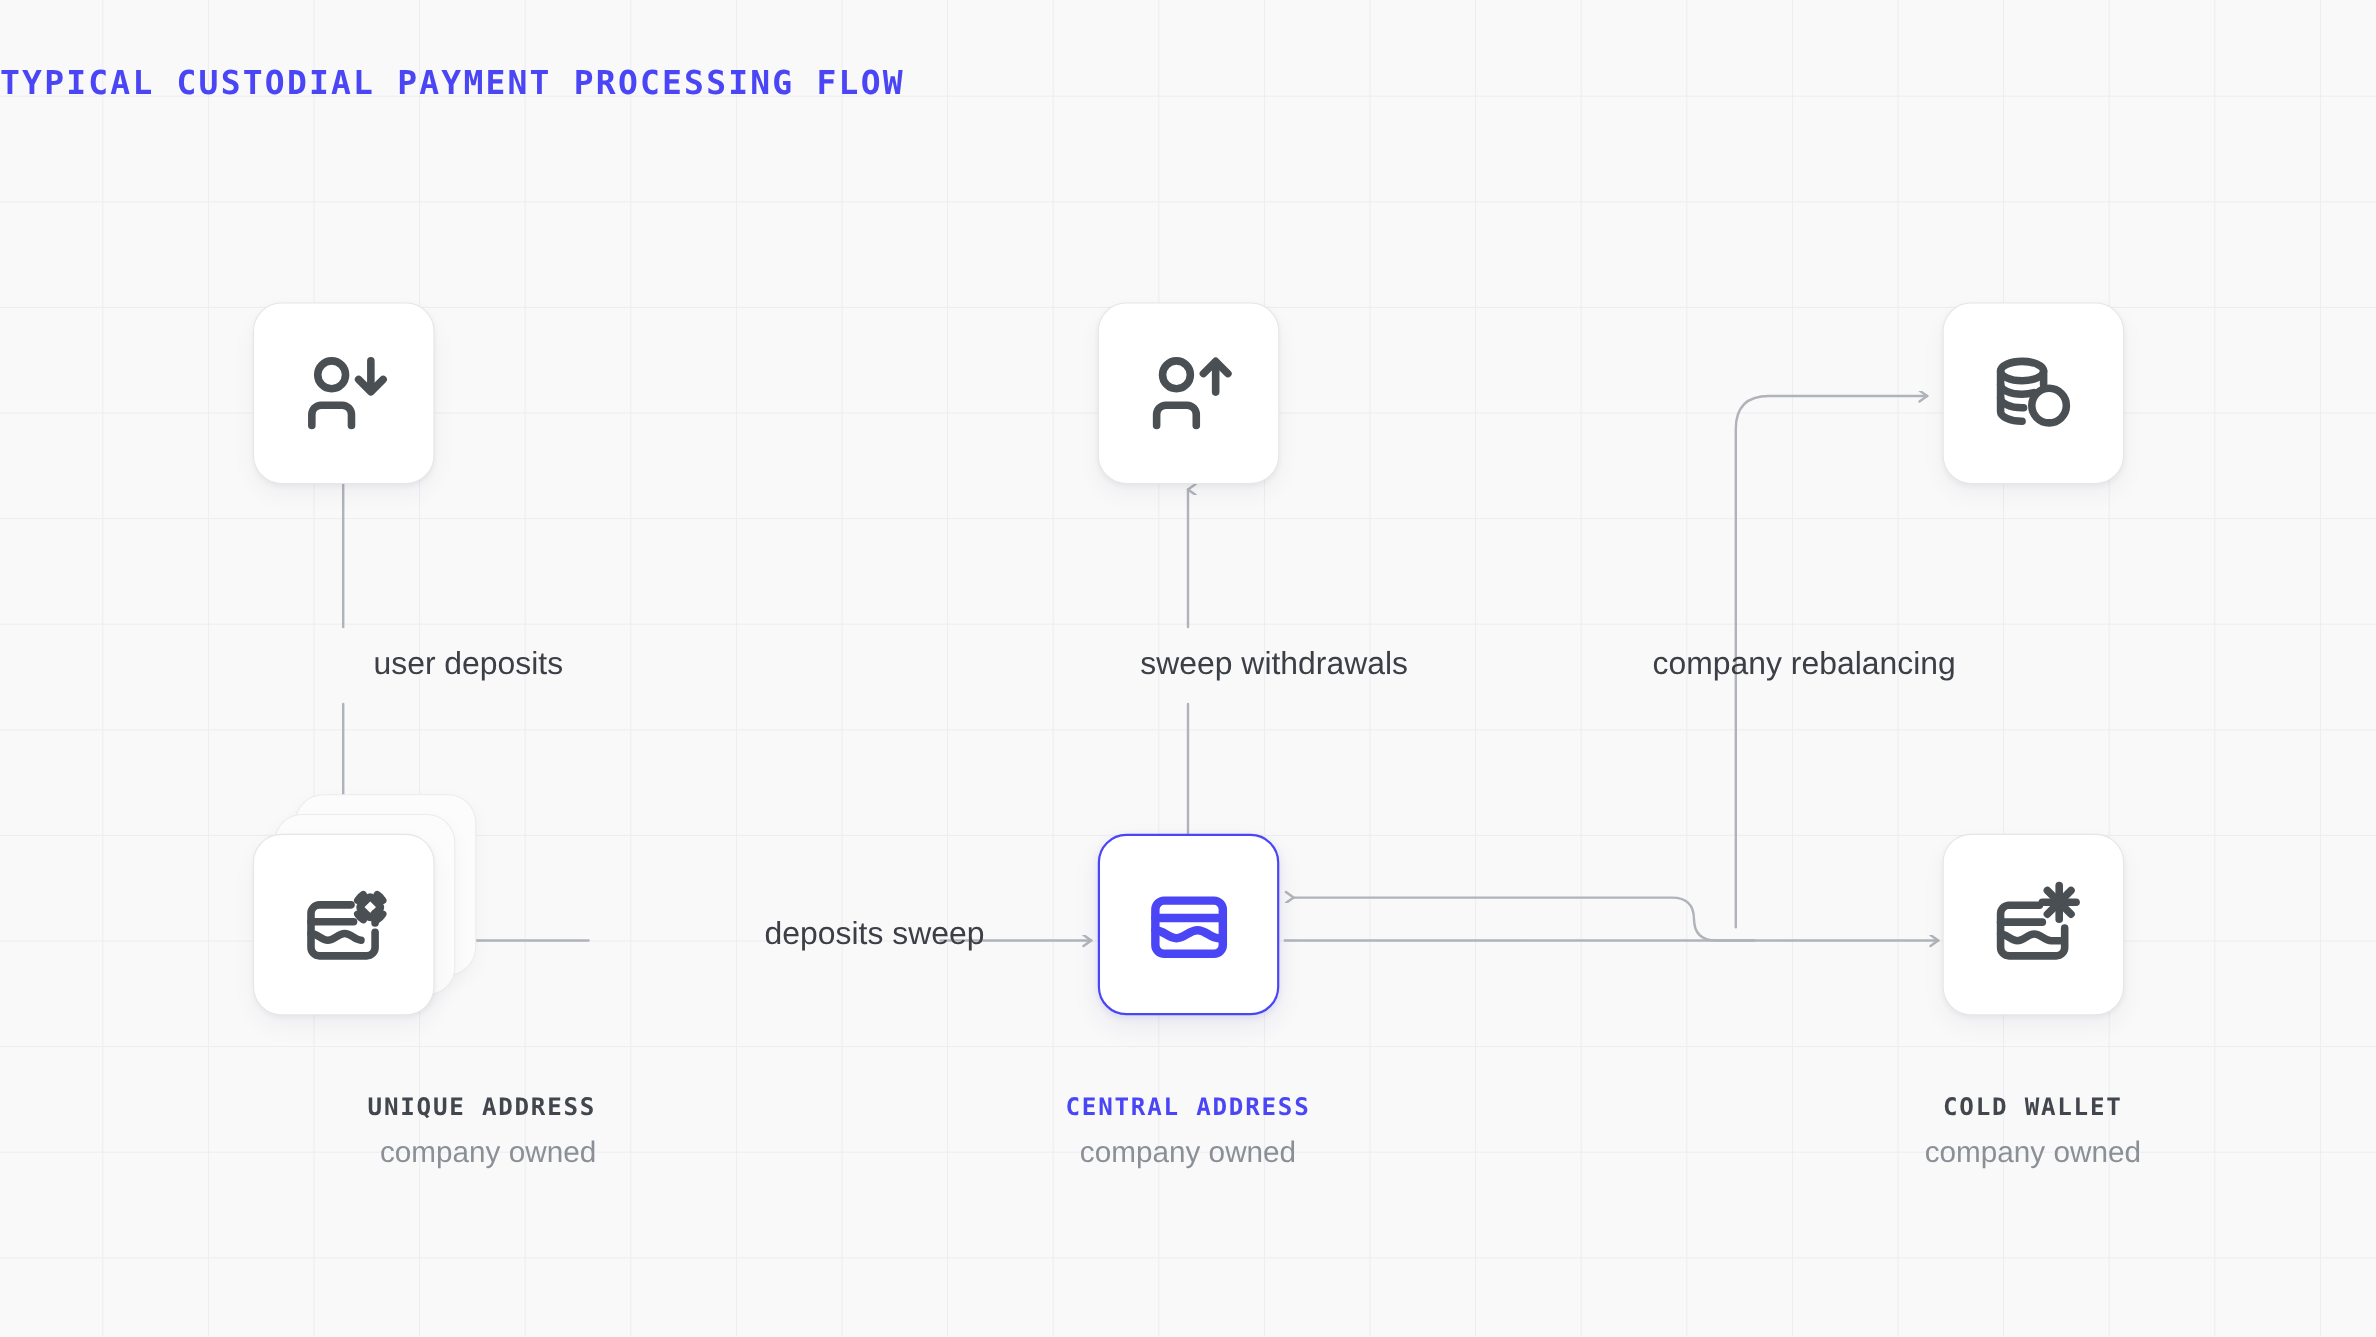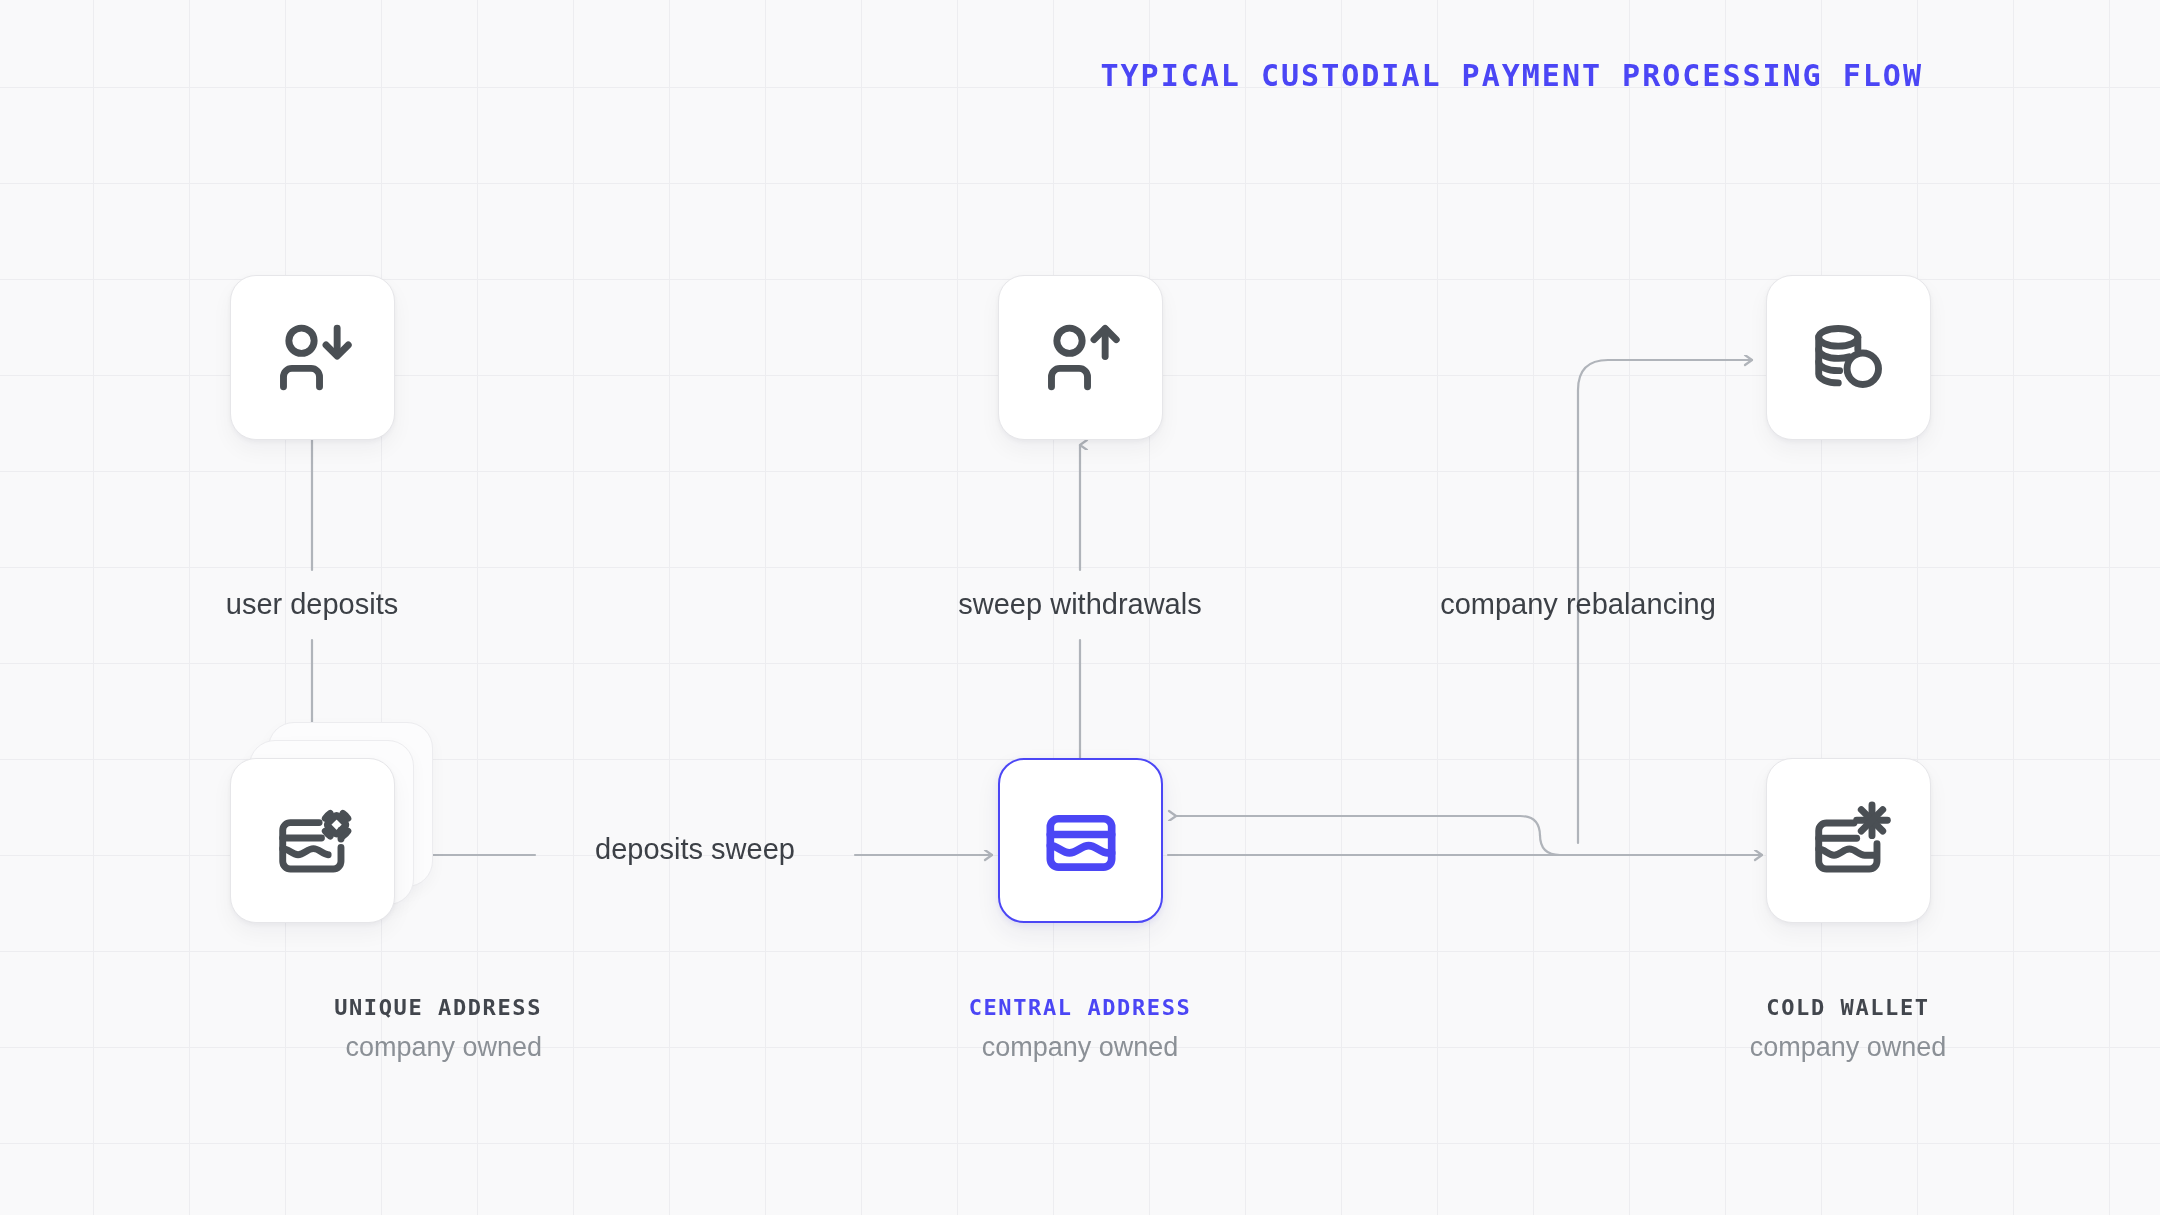--- a/index.html
+++ b/index.html
@@ -22,28 +22,27 @@
     background-size: 96px 96px;
     background-position: -3px -9px;
   }
 
   
   .title {
     position: absolute;
     top: 58px;
     left: 0;
     width: 1911px;
-    text-align: right;
+    text-align: left;
     font-family: "DejaVu Sans Mono", "Liberation Mono", monospace;
     font-weight: bold;
     font-size: 30px;
     letter-spacing: 2.0px;
     color: #4b46f5;
     white-space: nowrap;
-    padding-left: 12px;
   }
 
   
   #wires {
     position: absolute;
     inset: 0;
     width: 2160px;
     height: 1215px;
     pointer-events: none;
   }
@@ -104,21 +103,21 @@
   }
 
   
   .edge-label {
     position: absolute;
     font-family: "Liberation Sans", sans-serif;
     font-size: 29px;
     color: #3c4046;
     white-space: nowrap;
     background: transparent;
-    text-align: center;
+    text-align: right;
   }
 </style>
 </head>
 <body>
 
 <div id="stage">
 
   <div class="title">TYPICAL CUSTODIAL PAYMENT PROCESSING FLOW</div>
 
   <svg id="wires" viewBox="0 0 2160 1215">

